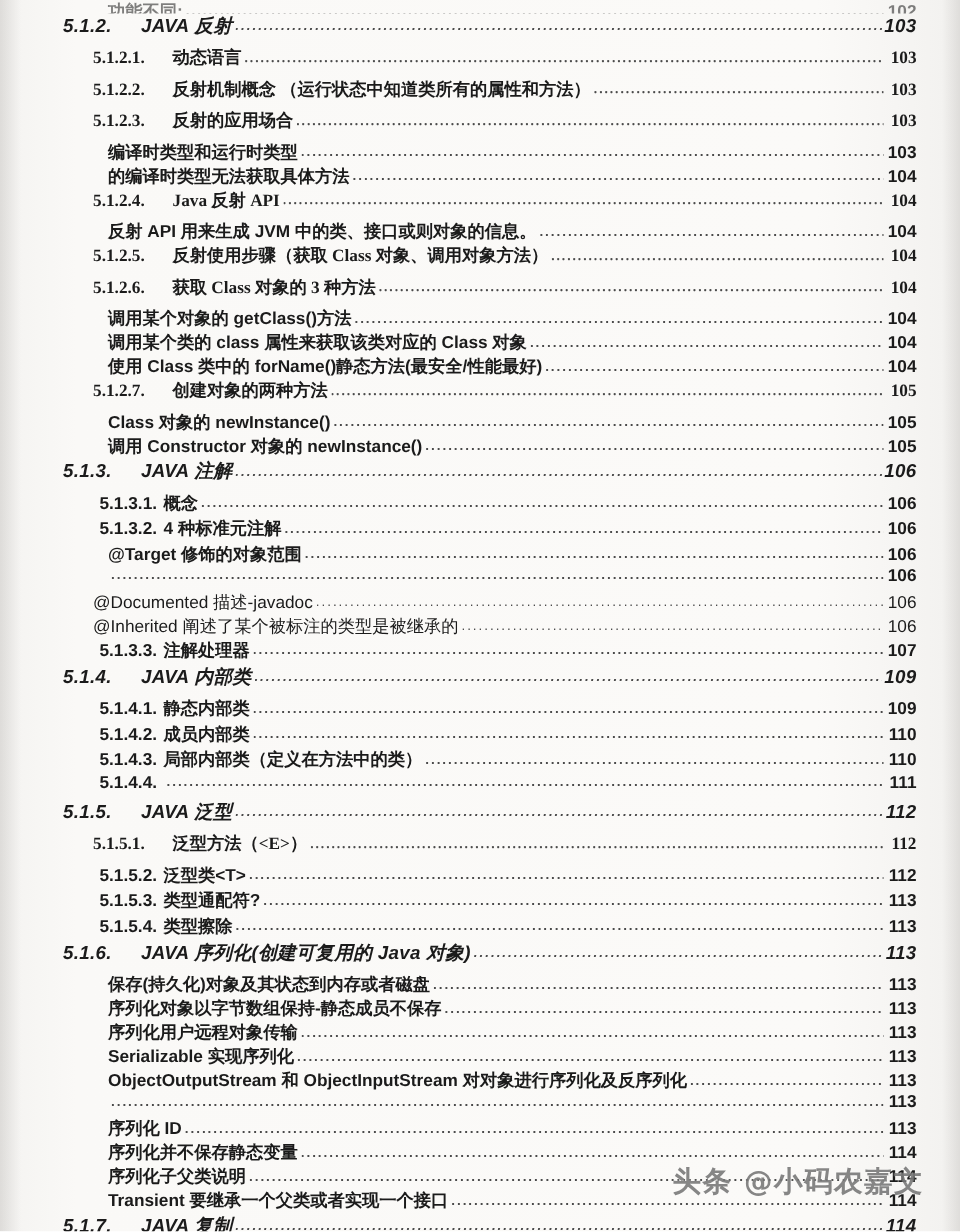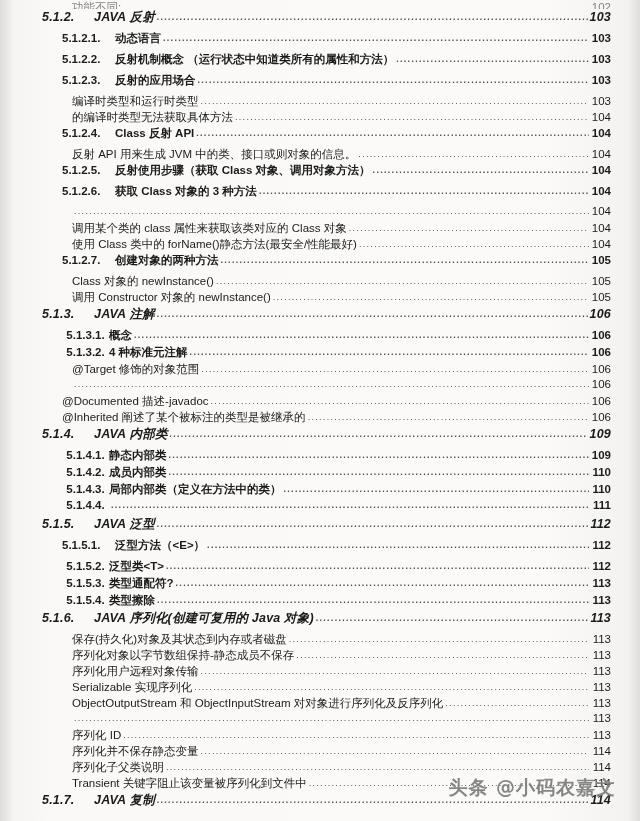--- a/index.html
+++ b/index.html
@@ -68,40 +68,41 @@
   }
   .lv-h2 .num { width: 52px; }
   .lv-h2 .pg  { font-style: italic; font-weight: bold; }
 
   
   .lv-h3 {
     padding-left: 62px;
     height: 21px;
     font-size: 11.5px;
     font-weight: bold;
+    font-family: Liberation Serif, serif;
   }
   .lv-h3 .num { width: 53px; }
   .lv-h3 .pg  { font-weight: bold; }
 
   
   .lv-h3t {
     padding-left: 62px;
     height: 17px;
     font-size: 11.5px;
     font-weight: bold;
   }
   .lv-h3t .num { width: 47px; text-align: center; }
   .lv-h3t .pg  { font-weight: bold; }
 
   
   .lv-p {
     padding-left: 72px;
     height: 16px;
     font-size: 11.5px;
-    font-weight: normal;
+    font-weight: bold;
   }
   .lv-p .num { width: 0; }
 
   
   .lv-p2 {
     padding-left: 62px;
     height: 16px;
     font-size: 11.5px;
     font-weight: normal;
     justify-content: center;
@@ -187,21 +188,21 @@
         <span class="pg">103</span>
       </div>
       <div class="row lv-p">
         <span class="num"></span>
         <span class="title">的编译时类型无法获取具体方法</span>
         <span class="dots dotfill"></span>
         <span class="pg">104</span>
       </div>
       <div class="row lv-h3">
         <span class="num">5.1.2.4.</span>
-        <span class="title">Class 反射 API</span>
+        <span class="title">Java 反射 API</span>
         <span class="dots dotfill"></span>
         <span class="pg">104</span>
       </div>
       <div class="row lv-p">
         <span class="num"></span>
         <span class="title">反射 API 用来生成 JVM 中的类、接口或则对象的信息。</span>
         <span class="dots dotfill"></span>
         <span class="pg">104</span>
       </div>
       <div class="row lv-h3">
@@ -211,20 +212,21 @@
         <span class="pg">104</span>
       </div>
       <div class="row lv-h3">
         <span class="num">5.1.2.6.</span>
         <span class="title">获取 Class 对象的 3 种方法</span>
         <span class="dots dotfill"></span>
         <span class="pg">104</span>
       </div>
       <div class="row lv-p">
         <span class="num"></span>
+        <span class="title">调用某个对象的 getClass()方法</span>
         <span class="dots dotfill"></span>
         <span class="pg">104</span>
       </div>
       <div class="row lv-p">
         <span class="num"></span>
         <span class="title">调用某个类的 class 属性来获取该类对应的 Class 对象</span>
         <span class="dots dotfill"></span>
         <span class="pg">104</span>
       </div>
       <div class="row lv-p">
@@ -285,20 +287,26 @@
         <span class="title">@Documented 描述-javadoc</span>
         <span class="dots dotfill"></span>
         <span class="pg">106</span>
       </div>
       <div class="row lv-p2">
         <span class="num"></span>
         <span class="title">@Inherited 阐述了某个被标注的类型是被继承的</span>
         <span class="dots dotfill"></span>
         <span class="pg">106</span>
       </div>
+      <div class="row lv-h3t">
+        <span class="num">5.1.3.3.</span>
+        <span class="title">注解处理器</span>
+        <span class="dots dotfill"></span>
+        <span class="pg">107</span>
+      </div>
       <div class="row lv-h2">
         <span class="num">5.1.4.</span>
         <span class="title">JAVA 内部类</span>
         <span class="dots dotfill"></span>
         <span class="pg">109</span>
       </div>
       <div class="row lv-h3t">
         <span class="num">5.1.4.1.</span>
         <span class="title">静态内部类</span>
         <span class="dots dotfill"></span>
@@ -405,21 +413,21 @@
         <span class="pg">114</span>
       </div>
       <div class="row lv-p">
         <span class="num"></span>
         <span class="title">序列化子父类说明</span>
         <span class="dots dotfill"></span>
         <span class="pg">114</span>
       </div>
       <div class="row lv-p">
         <span class="num"></span>
-        <span class="title">Transient 关键字阻止该变量被序列化到文件中</span>
+        <span class="title">Transient 要继承一个父类或者实现一个接口</span>
         <span class="dots dotfill"></span>
         <span class="pg">114</span>
       </div>
       <div class="row lv-h2">
         <span class="num">5.1.7.</span>
         <span class="title">JAVA 复制</span>
         <span class="dots dotfill"></span>
         <span class="pg">114</span>
       </div>
     </div>

